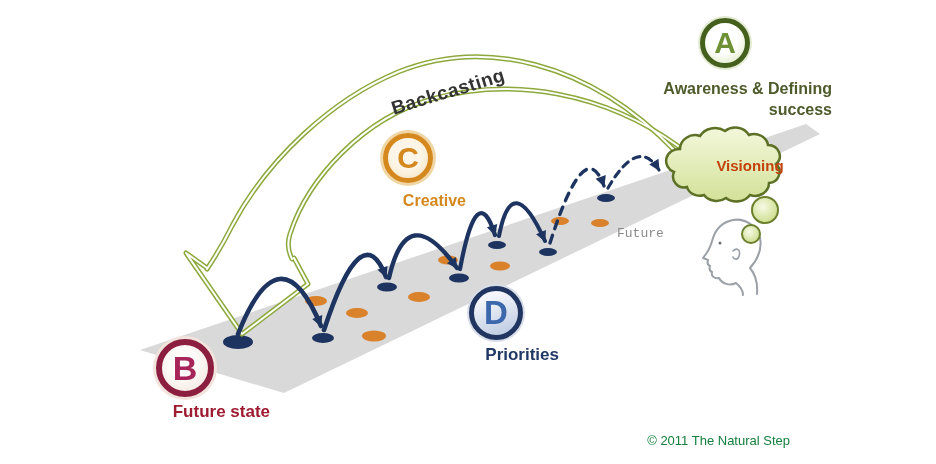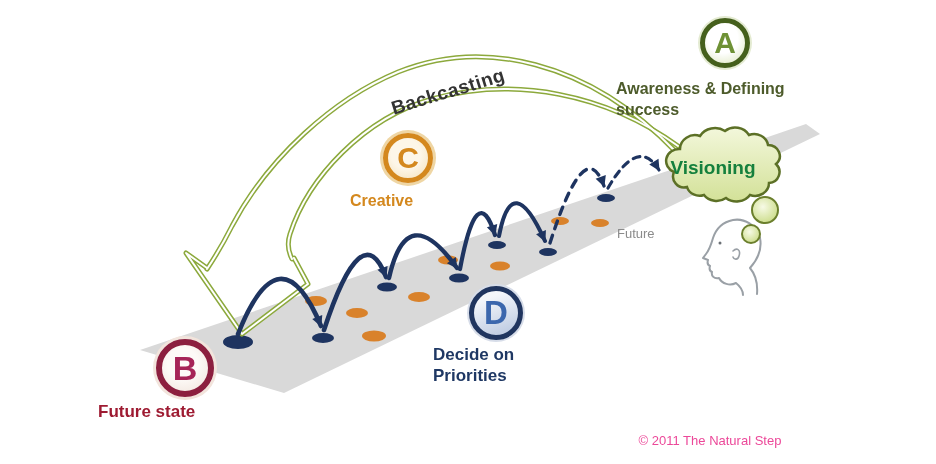--- a/index.html
+++ b/index.html
@@ -2,21 +2,21 @@
 <html><head>
 <meta charset="utf-8">
 <style>
   html,body{margin:0;padding:0;background:#ffffff;}
   .stage{
     position:relative;width:936px;height:464px;overflow:hidden;background:#ffffff;
     font-family:"Liberation Sans","DejaVu Sans",sans-serif;
   }
   .stage svg{position:absolute;left:0;top:0;}
   .overlay{position:absolute;white-space:nowrap;}
-  .label{position:absolute;text-align:left;font-weight:600;line-height:21px;}
+  .label{position:absolute;text-align:right;font-weight:600;line-height:21px;}
   .badge{
     position:absolute;border-radius:50%;display:flex;align-items:center;justify-content:center;
     font-weight:bold;
   }
   #badge-a{left:700px;top:18px;width:40px;height:40px;border:5px solid #45601c;color:#6e9135;
     font-size:30px;background:radial-gradient(circle at 45% 38%,#ffffff 45%,#e7eed2 80%,#d5e1b4);
     box-shadow:0 0 0 2px #e4ebd2;}
   #label-a{left:616px;top:78px;width:216px;color:#4d5b2b;font-size:16px;}
   #badge-c{left:383px;top:133px;width:40px;height:40px;border:5px solid #d4881e;color:#d4881e;
     font-size:30px;background:radial-gradient(circle at 45% 40%,#fdf6e8 45%,#f3dfb7);
@@ -25,24 +25,24 @@
   #badge-d{left:469px;top:286px;width:44px;height:44px;border:5px solid #20355f;color:#3c67ad;
     font-size:33px;background:linear-gradient(160deg,#f4f6fa 20%,#c3cfe4 85%);
     box-shadow:0 0 0 2px #d7dde9;}
   #label-d{left:433px;top:344px;width:126px;color:#1f3864;font-size:17px;}
   #badge-b{left:156px;top:339px;width:46px;height:46px;border:6px solid #8c1f3f;color:#a62457;
     font-size:34px;background:radial-gradient(circle at 45% 40%,#fdfaf7 40%,#f0e2da);
     box-shadow:0 0 0 3px #f2e4dc;}
   #label-b{left:98px;top:401px;width:172px;color:#9e1b32;font-size:17px;}
   #backcasting-label{left:392px;top:98px;font-size:19px;color:#333333;font-weight:600;
     transform:rotate(-17deg);transform-origin:0 50%;letter-spacing:.5px;}
-  #visioning-label{left:663px;top:157px;width:100px;text-align:center;font-size:19px;
-    color:#15803d;font-weight:600;}
-  #future-label{left:617px;top:226px;font-size:13px;color:#8b8b8b;}
-  #copyright{left:630px;top:433px;width:160px;text-align:center;font-size:13px;color:#ec4899;}
+  #visioning-label{left:700px;top:157px;width:100px;text-align:center;font-size:15px;
+    color:#c2410c;font-weight:600;}
+  #future-label{left:617px;top:226px;font-size:13px;color:#8b8b8b;font-family:Liberation Mono, monospace;}
+  #copyright{left:630px;top:433px;width:160px;text-align:right;font-size:13px;color:#15803d;}
 </style>
 </head>
 <body>
 
 <div class="stage">
 
   <svg width="936" height="464" viewBox="0 0 936 464">
     <defs>
       <linearGradient id="cloudGrad" x1="0" y1="0" x2="0" y2="1">
         <stop offset="0" stop-color="#f3f7db"></stop>
@@ -125,21 +125,20 @@
   <div class="badge" id="badge-b">B</div>
 
   <div class="label" id="label-a">
     <div>Awareness &amp; Defining</div>
     <div>success</div>
   </div>
   <div class="label" id="label-c">
     <div>Creative</div>
   </div>
   <div class="label" id="label-d">
-    <div>Decide on</div>
     <div>Priorities</div>
   </div>
   <div class="label" id="label-b">
     <div>Future state</div>
   </div>
 
   <div class="overlay" id="backcasting-label">Backcasting</div>
   <div class="overlay" id="visioning-label">Visioning</div>
   <div class="overlay" id="future-label">Future</div>
   <div class="overlay" id="copyright">© 2011 The Natural Step</div>

